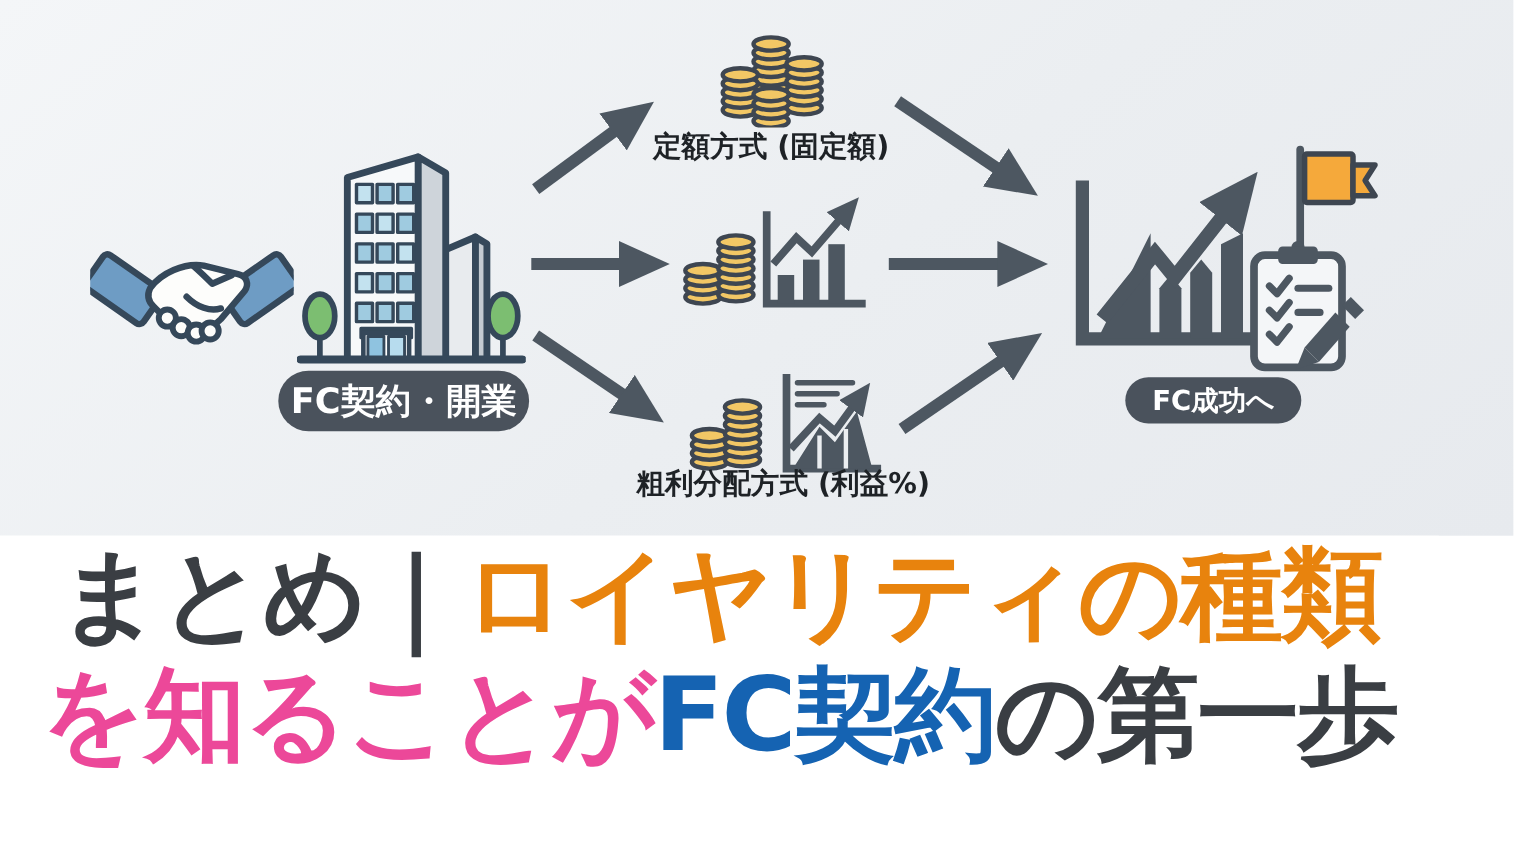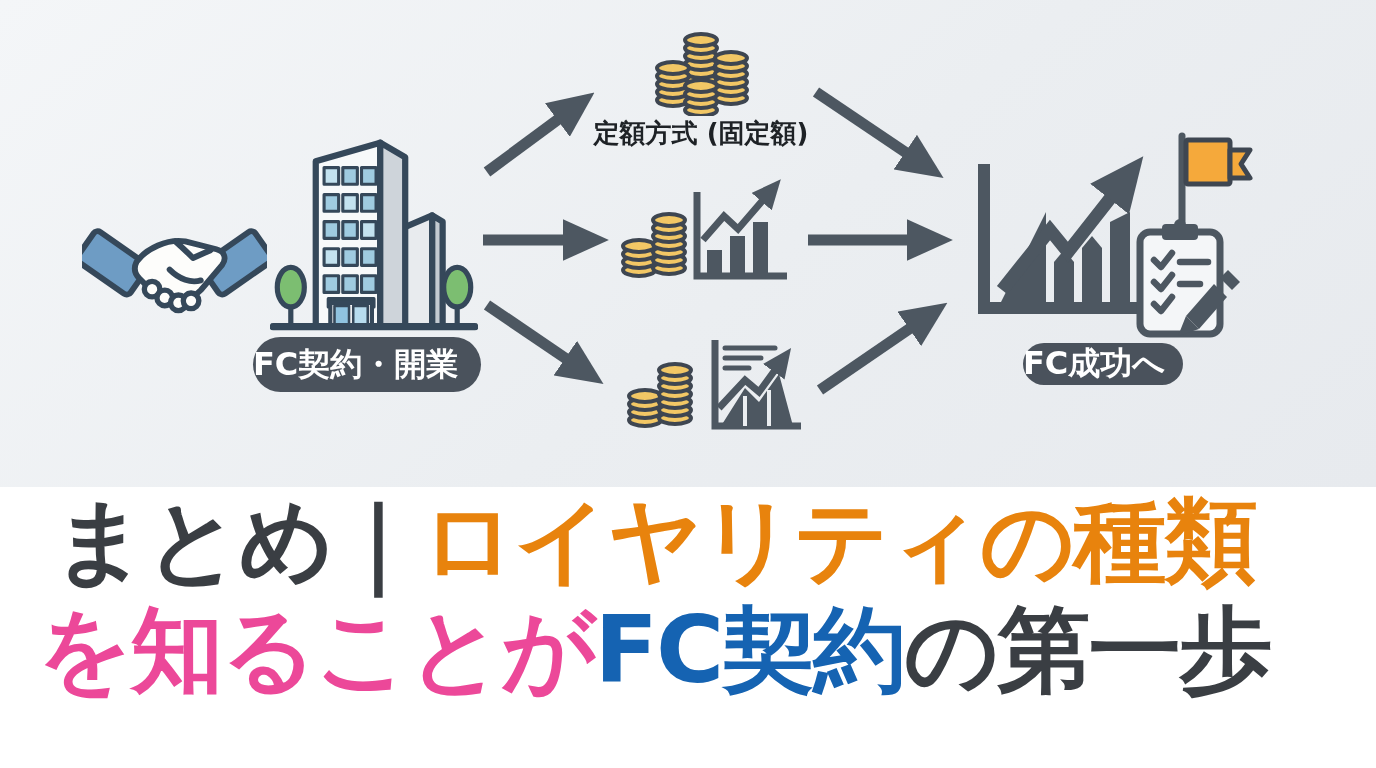--- a/index.html
+++ b/index.html
@@ -4,23 +4,23 @@
 <style>
   html,body{margin:0;padding:0;background:#ffffff}
   .canvas{position:relative;width:1376px;height:768px;overflow:hidden;
           font-family:"DejaVu Sans","Liberation Sans",sans-serif}
   .diagram{position:absolute;left:0;top:0;width:1376px;height:487px;
            background:linear-gradient(140deg,#f4f6f8 0%,#ebeef1 55%,#e7eaee 100%)}
   .abs{position:absolute}
   .branch-label{position:absolute;font-weight:800;font-size:26px;color:#1e2226;
                 text-align:center;white-space:nowrap;width:320px}
   .pill{position:absolute;border-radius:999px;color:#fff;display:flex;align-items:center;
-        justify-content:flex-start;font-weight:800;white-space:nowrap}
+        justify-content:center;font-weight:800;white-space:nowrap}
   .start-pill{left:253px;top:337px;width:228px;height:55px;font-size:32px}
-  .end-pill{left:1023px;top:343px;width:160px;height:42px;font-size:32px}
+  .end-pill{left:1023px;top:343px;width:160px;height:42px;font-size:25px}
   .arrow-layer{position:absolute;left:0;top:0;pointer-events:none}
   .title-block{position:absolute;left:0;top:487px;width:1308px;height:281px;background:#ffffff;
                display:flex;flex-direction:column;align-items:center;}
   .title-line{font-weight:900;font-size:93px;line-height:1.17;letter-spacing:-2px;white-space:nowrap}
 </style>
 </head>
 <body>
 
 <div class="canvas">
 
@@ -161,20 +161,21 @@
       <g stroke="#4d5761" stroke-width="5" stroke-linecap="round">
         <line x1="102" y1="18" x2="152" y2="18"></line>
           <line x1="102" y1="28" x2="138" y2="28"></line>
           <line x1="102" y1="38" x2="126" y2="38"></line>
       </g>
       <polygon points="98,96 122,58 136,72 156,44 170,96" fill="#4d5761"></polygon>
       <line x1="122" y1="96" x2="122" y2="66" stroke="#ebeef1" stroke-width="4"></line>
       <line x1="146" y1="96" x2="146" y2="60" stroke="#ebeef1" stroke-width="4"></line>
       <path d="M96,78 L122,50 L136,62 L152,40" fill="none" stroke="#4d5761" stroke-width="7" marker-end="url(#ah)"></path>
     </svg>
+    <div class="branch-label" style="left:552px;top:422px">粗利分配方式 (利益%)</div>
 
     <svg class="abs" style="left:968px;top:156px" width="176" height="168" viewBox="0 0 176 168">
       <path d="M16,8 V152 H170" fill="none" stroke="#4d5761" stroke-width="12"></path>
       <polygon points="30,152 78,56 78,152" fill="#4d5761"></polygon>
       <polygon points="86,152 86,106 96,94 106,106 106,152" fill="#4d5761"></polygon>
       <polygon points="114,152 114,92 124,80 134,92 134,152" fill="#4d5761"></polygon>
       <polygon points="142,152 142,66 162,56 162,152" fill="#4d5761"></polygon>
       <path d="M34,134 L82,74 L100,96 L144,40" fill="none" stroke="#4d5761" stroke-width="13" marker-end="url(#ah)"></path>
     </svg>
 

